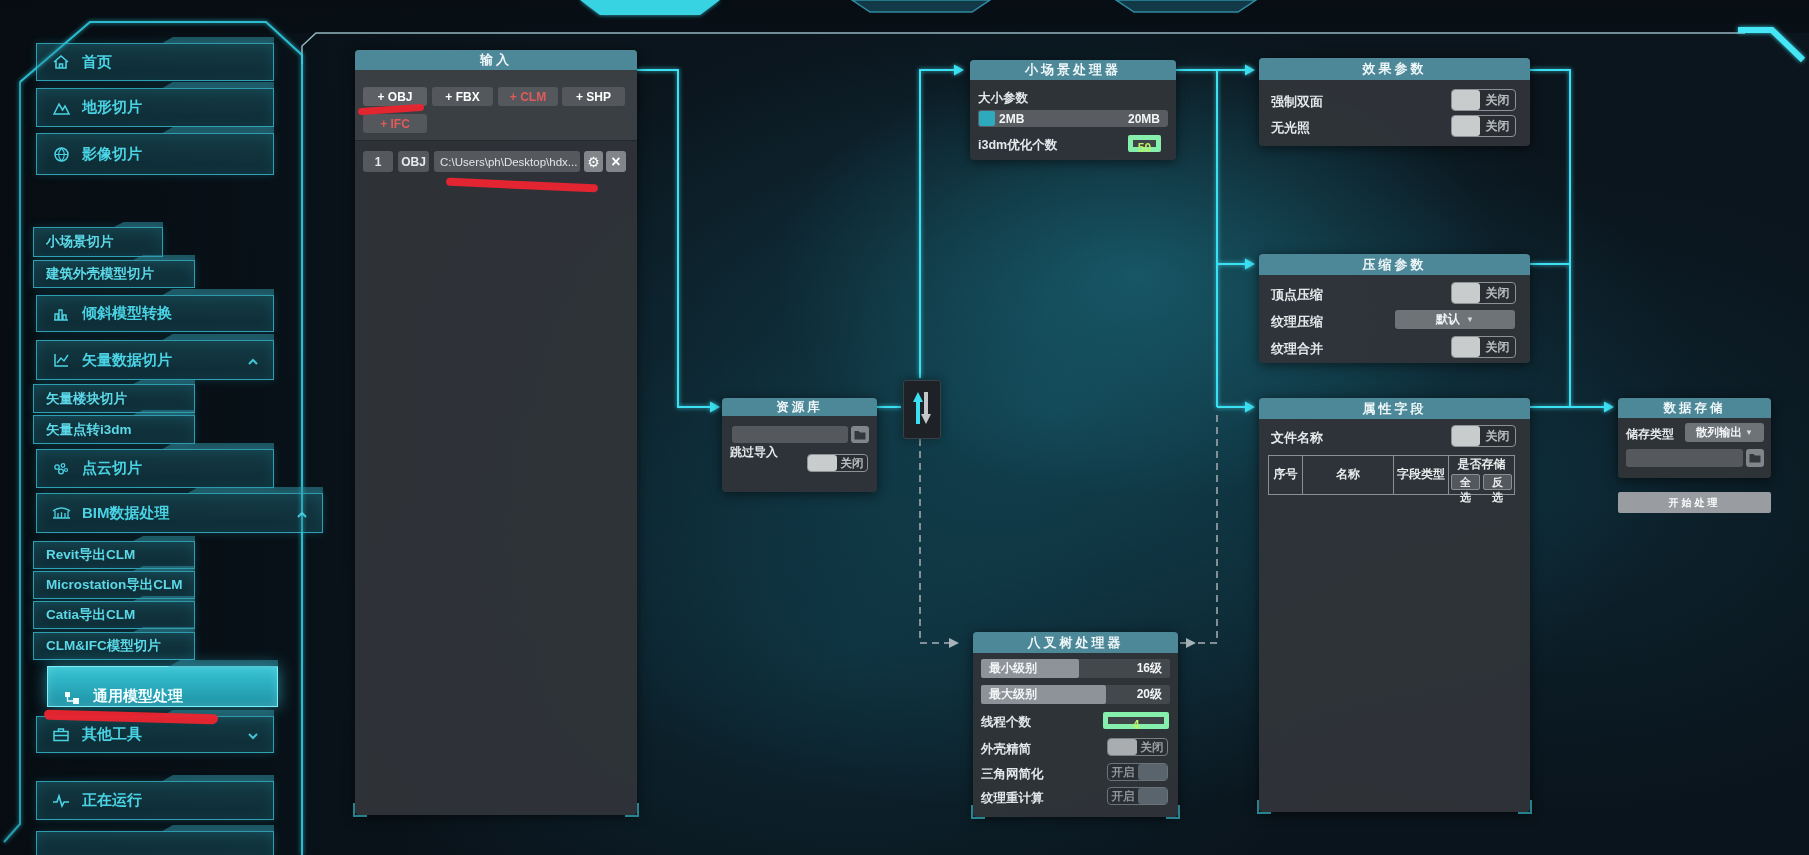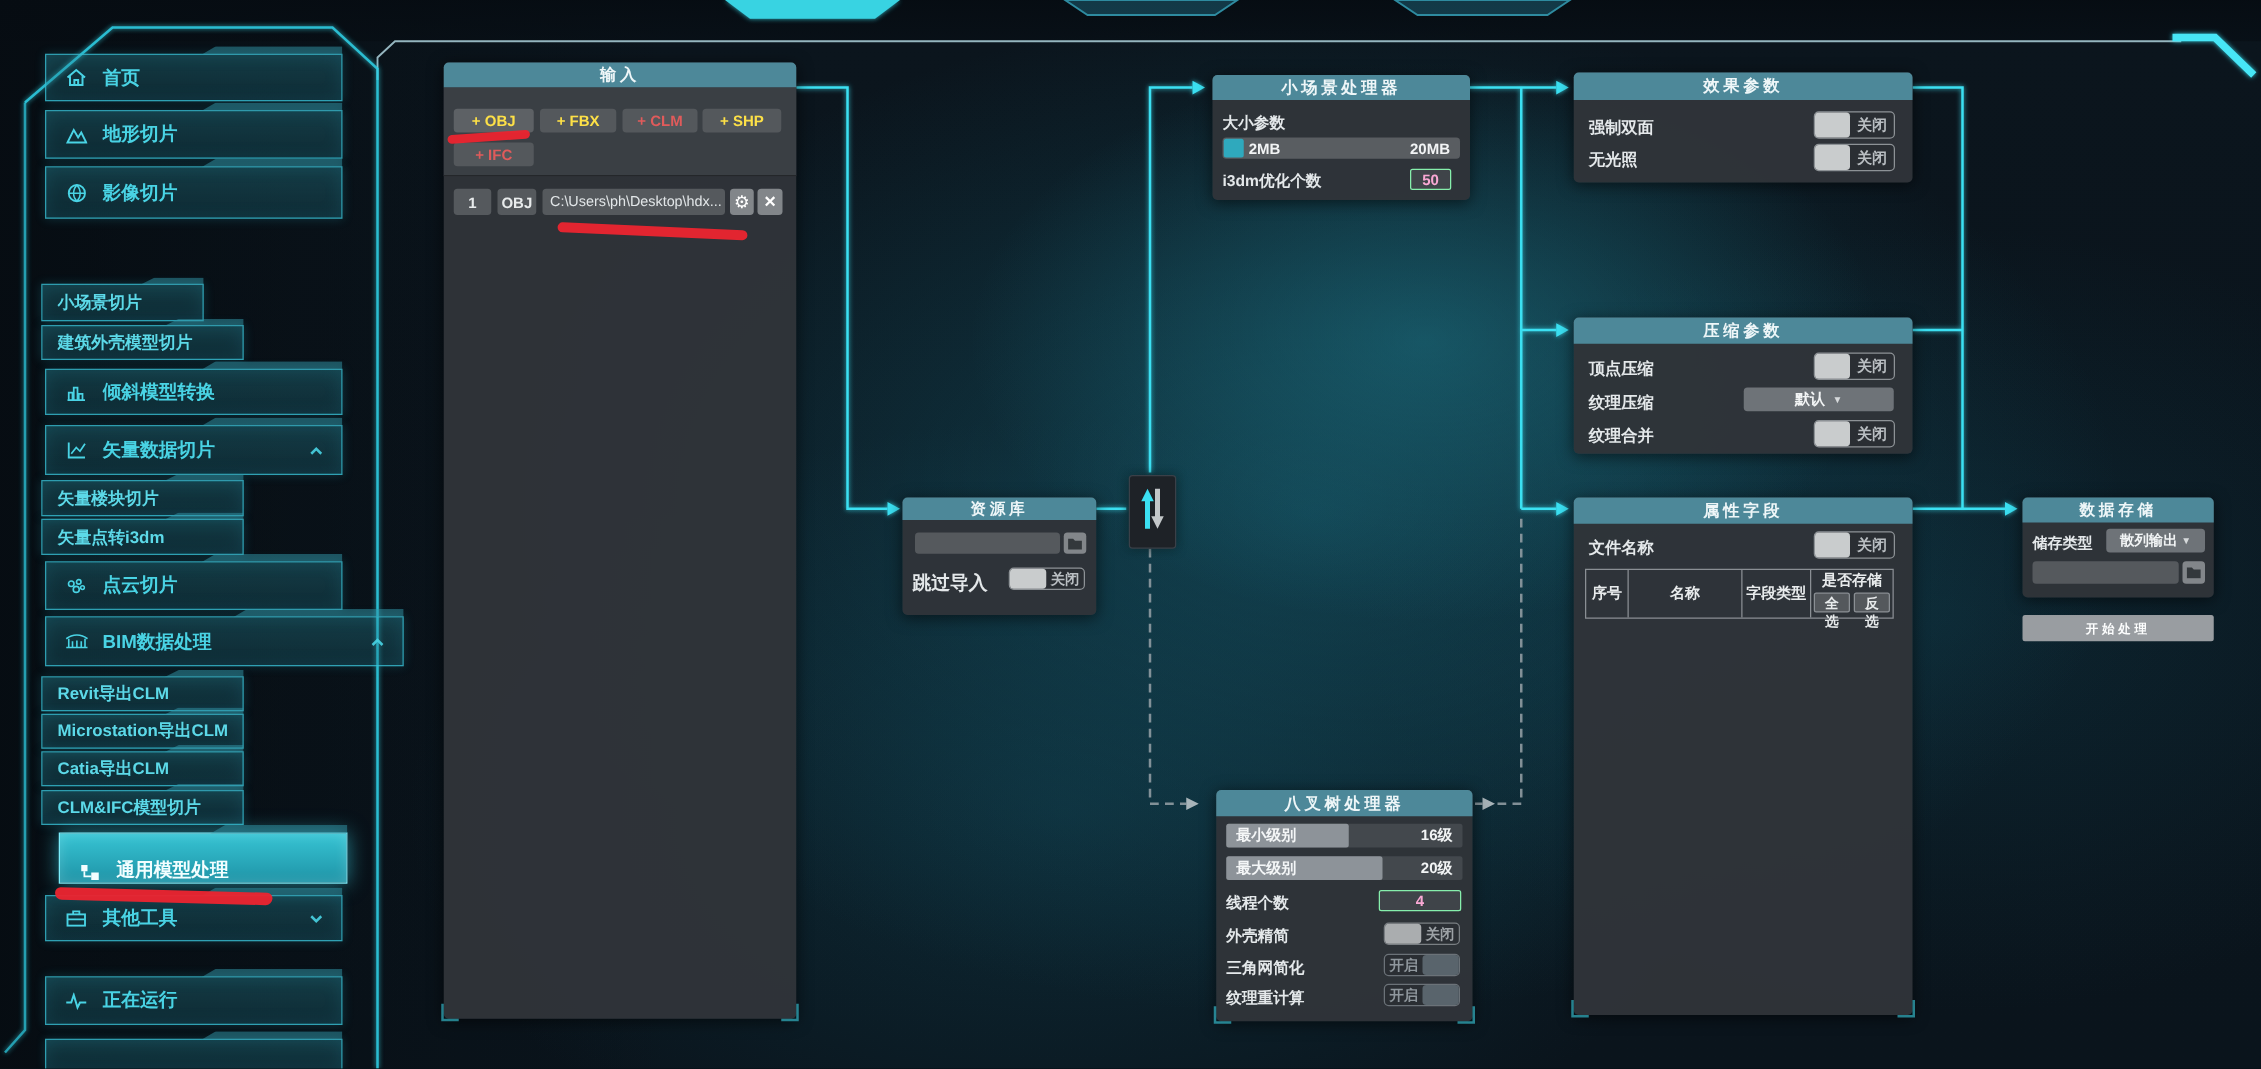--- a/index.html
+++ b/index.html
@@ -55,32 +55,32 @@
   .toggle.on{border-color:#6b7278;}
   .toggle.on .knob{background:#59646c;}
   .toggle.on .t-state{color:#8f979d;}
   .tg-lg{width:65px;height:22px;font-size:12px;}
   .tg-lg .knob{width:28px;height:20px;}
   .tg-sm{width:61px;height:18px;font-size:11.5px;}
   .tg-sm .knob{width:29px;height:16px;}
   
   .chip{position:absolute;background:#55595d;border-radius:3px;color:#e8ebec;font-size:12px;
     font-weight:bold;display:flex;align-items:center;justify-content:center;box-sizing:border-box;}
-  .add-btn{position:absolute;background:#54585c;border:none;border-radius:3px;color:#fde047;
+  .add-btn{position:absolute;background:#54585c;border:none;border-radius:3px;color:#ffffff;
     font-weight:bold;font-size:12px;font-family:inherit;cursor:pointer;}
   .add-btn.red{color:#e05b5b;}
   .text-field{position:absolute;background:#55595d;border:none;border-radius:3px;height:17px;
     color:#e8ebec;font-size:12px;padding:0 5px;box-sizing:border-box;font-family:inherit;}
   .icon-btn{position:absolute;background:#82868a;border-radius:3px;display:flex;
     align-items:center;justify-content:center;color:#fff;font-weight:bold;cursor:pointer;}
   .dropdown{position:absolute;background:#6e7378;border-radius:3px;color:#f2f4f5;font-size:12px;
     font-weight:bold;display:flex;align-items:center;justify-content:center;gap:6px;cursor:pointer;}
   .dropdown .caret{font-size:8px;color:#d6d9db;}
-  .val-box{position:absolute;background:#3f4449;border:1px solid #86efac;border-radius:2px;
-    color:#f9a8d4;font-size:12px;font-weight:bold;text-align:center;box-sizing:border-box;}
+  .val-box{position:absolute;background:#3f4449;border:5px solid #86efac;border-radius:2px;
+    color:#bef264;font-size:12px;font-weight:bold;text-align:center;box-sizing:border-box;}
   .range{position:absolute;background:#595d61;border-radius:3px;}
   .range .thumb{position:absolute;left:1px;top:1px;bottom:1px;width:16px;background:#2fa9bd;border-radius:2px;}
   .range .r-min{position:absolute;left:21px;top:0;bottom:0;display:flex;align-items:center;
     color:#f2f4f5;font-size:12px;font-weight:bold;}
   .range .r-max{position:absolute;right:8px;top:0;bottom:0;display:flex;align-items:center;
     color:#f2f4f5;font-size:12px;font-weight:bold;}
   .slider{position:absolute;height:19px;background:#43484d;border-radius:2px;}
   .slider .fill{position:absolute;left:0;top:0;bottom:0;background:#8d9399;border-radius:2px;
     display:flex;align-items:center;padding-left:8px;color:#f4f6f7;font-size:12px;font-weight:bold;box-sizing:border-box;}
   .slider .s-val{position:absolute;right:8px;top:0;line-height:19px;color:#f2f4f5;font-size:12px;font-weight:bold;}
@@ -341,21 +341,21 @@
   </section>
 
   <section class="node" style="left:722px;top:398px;width:155px;height:94px;">
     <div class="node-header" style="height:18px;line-height:18px;font-size:12.5px;">资源库</div>
     <input class="text-field" style="left: 10px; top: 28px; width: 116px;" value="">
     <div class="icon-btn" style="left:129px;top:28px;width:18px;height:17px;">
       <svg width="12" height="10" viewBox="0 0 12 10">
           <path d="M0.5,1 H4.5 L6,2.5 H11.5 V9.5 H0.5 Z" fill="#33383c"></path>
         </svg>
     </div>
-    <span class="row-label" style="left:8px;top:59px;font-size:15px;">跳过导入</span>
+    <span class="row-label" style="left:8px;top:46px;font-size:12px;">跳过导入</span>
     <div class="toggle off tg-sm" style="left:85px;top:56px;">
       <span class="knob"></span>
       <span class="t-state">关闭</span>
     </div>
   </section>
 
   <div class="sort-node" style="left:903px;top:380px;width:36px;height:57px;">
     <span>
       <svg width="22" height="36" viewBox="0 0 22 36">
         <path d="M7,34 V10" stroke="#3be0f2" stroke-width="4"></path>

